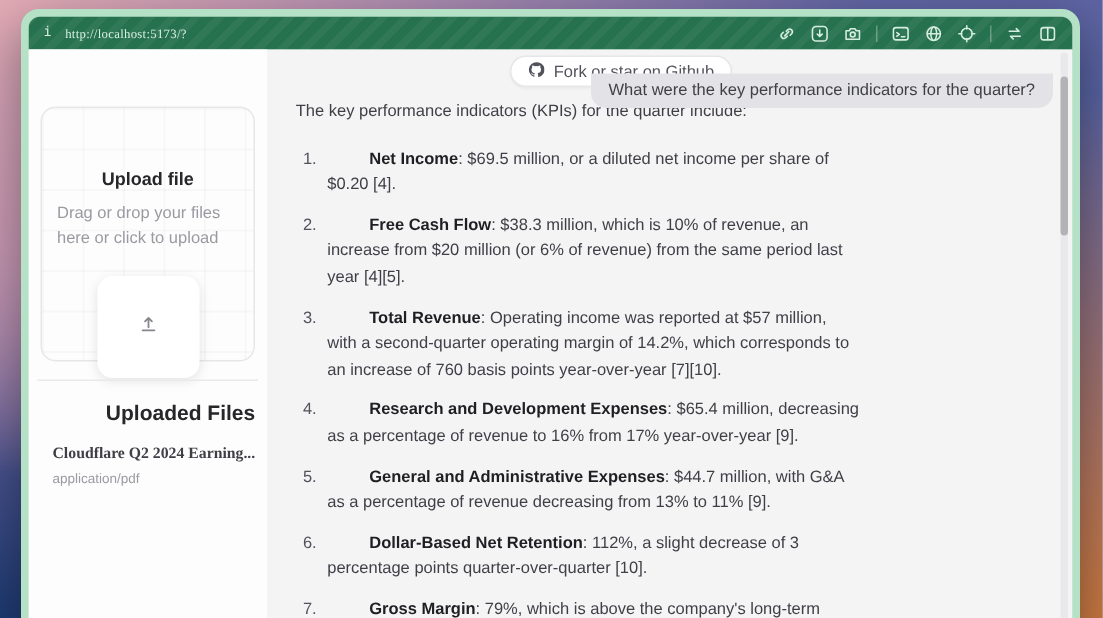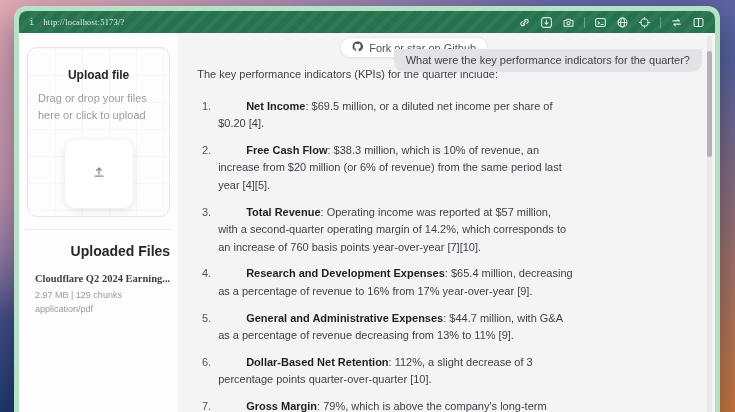--- a/index.html
+++ b/index.html
@@ -35,23 +35,23 @@
   .urlbar-icons { margin-left:auto; display:flex; align-items:center; gap:9px; }
   .urlbar-icons svg { display:block; }
   .bar-sep { width:1px; height:11px; background:rgba(255,255,255,.3); }
 
   
   .content { flex:1; display:flex; background:#f4f4f5; position:relative; min-height:0; }
 
   
   .sidebar { flex:0 0 128px; background:#fdfdfd; padding:14px 8px 0 8px; }
   .upload-card {
-    border:1px solid #e7e7ea; border-radius:10px; height:170px; padding:20px 10px 0 10px;
+    border:1px solid #e7e7ea; border-radius:10px; height:170px; padding:40px 10px 0 10px;
     background-image:linear-gradient(rgba(0,0,0,.025) 1px, transparent 1px), linear-gradient(90deg, rgba(0,0,0,.025) 1px, transparent 1px);
-    background-size:27px 27px; cursor:pointer;
+    background-size:27px 27px; cursor:pointer;margin-top:24px;
   }
   .upload-title { font-size:12px; font-weight:bold; color:#27272a; text-align:center; margin-bottom:8px; }
   .upload-desc { font-size:11px; color:#9a9aa1; line-height:1.55; }
   .upload-square {
     width:68px; height:68px; background:#fff; border-radius:10px; margin:16px auto 0 auto;
     box-shadow:0 2px 8px rgba(0,0,0,.10); display:flex; align-items:center; justify-content:center;
   }
   .sidebar-divider { height:1px; background:#e9e9ec; margin:12px -2px 0 -2px; }
   .files-title { font-size:14px; font-weight:bold; color:#27272a; margin:13px 0 0 0;text-align:right; }
   .file-item { margin:14px 0 0 8px; cursor:pointer; }
@@ -153,21 +153,20 @@
                 <path d="M8 10.5v-7M5.4 6L8 3.4 10.6 6M3.5 12.8h9"></path>
               </svg>
             </span>
           </div>
         </div>
         <div class="sidebar-divider"></div>
         <div class="files-title">Uploaded Files</div>
         <div class="file-item">
           <div class="file-name">Cloudflare Q2 2024 Earning...</div>
           <div class="file-meta">
-            <div>2.97 MB | 129 chunks</div>
             <div>application/pdf</div>
           </div>
         </div>
       </div>
 
       <div class="main">
         <div class="github-pill">
           <span>
             <svg width="11" height="11" viewBox="0 0 16 16" fill="#52525b">
               <path d="M8 .8a7.2 7.2 0 00-2.3 14c.4.1.5-.1.5-.3v-1.2c-2 .4-2.4-.9-2.4-.9-.3-.8-.8-1-.8-1-.7-.5 0-.5 0-.5.7 0 1.1.8 1.1.8.7 1.1 1.7.8 2.1.6 0-.5.3-.8.5-1-1.6-.2-3.3-.8-3.3-3.6 0-.8.3-1.4.7-1.9 0-.2-.3-1 .1-2 0 0 .6-.2 2 .7a6.8 6.8 0 013.6 0c1.4-.9 2-.7 2-.7.4 1 .1 1.8.1 2 .5.5.7 1.1.7 1.9 0 2.8-1.7 3.4-3.3 3.6.3.2.5.7.5 1.4v2c0 .2.1.4.5.3A7.2 7.2 0 008 .8z"></path>

